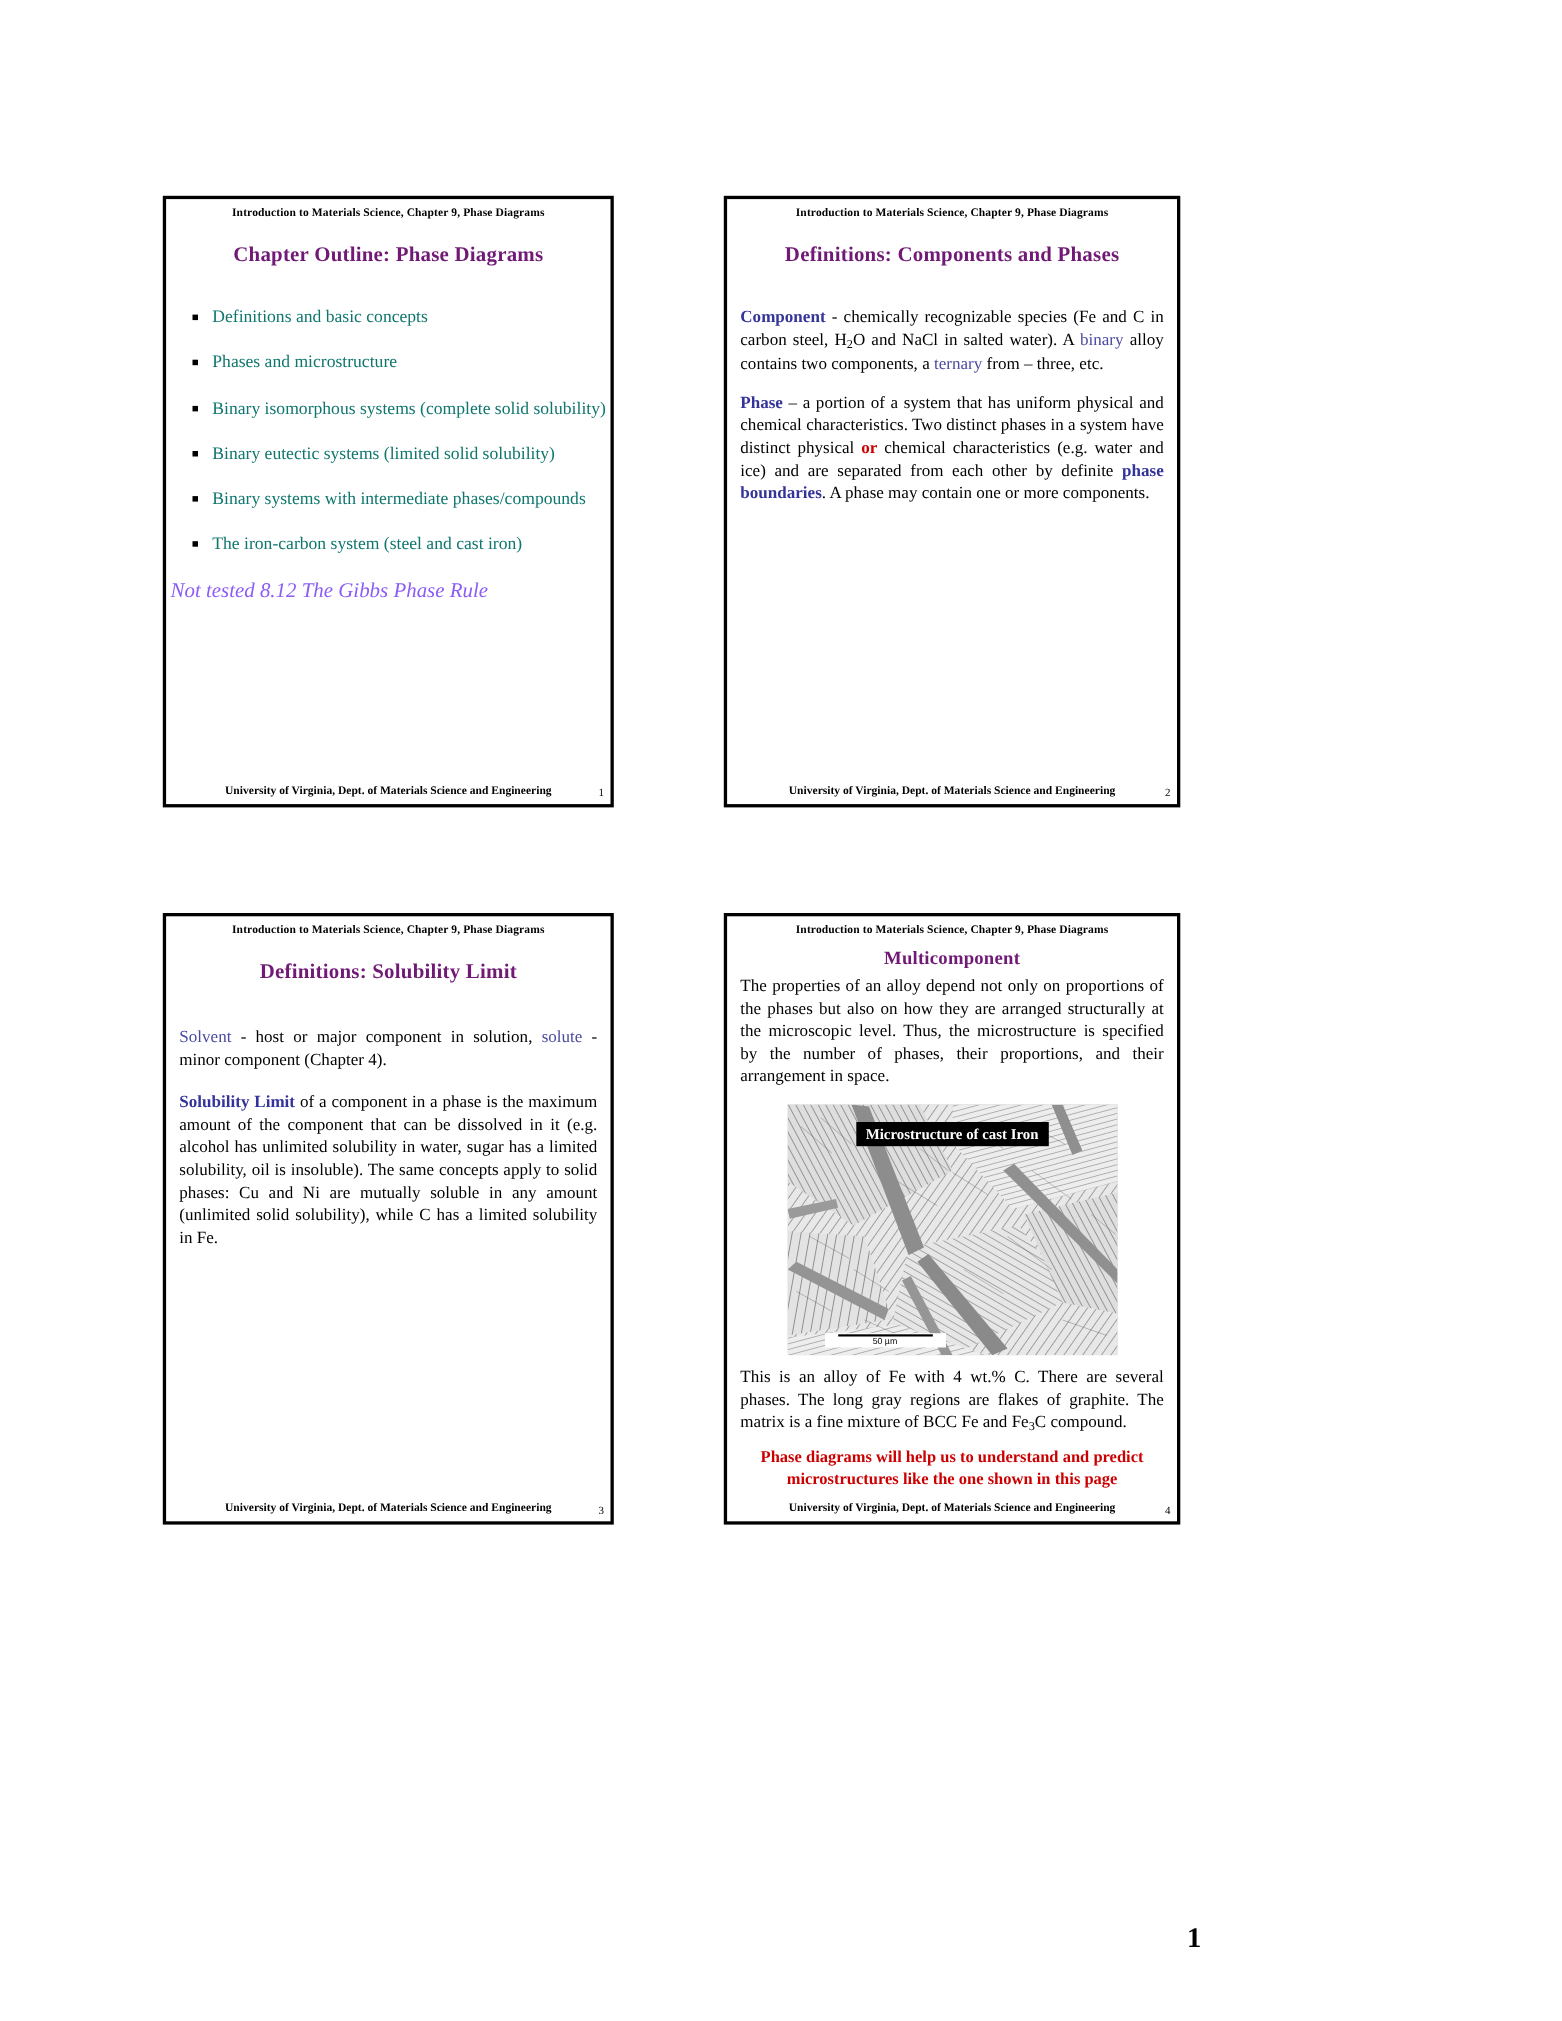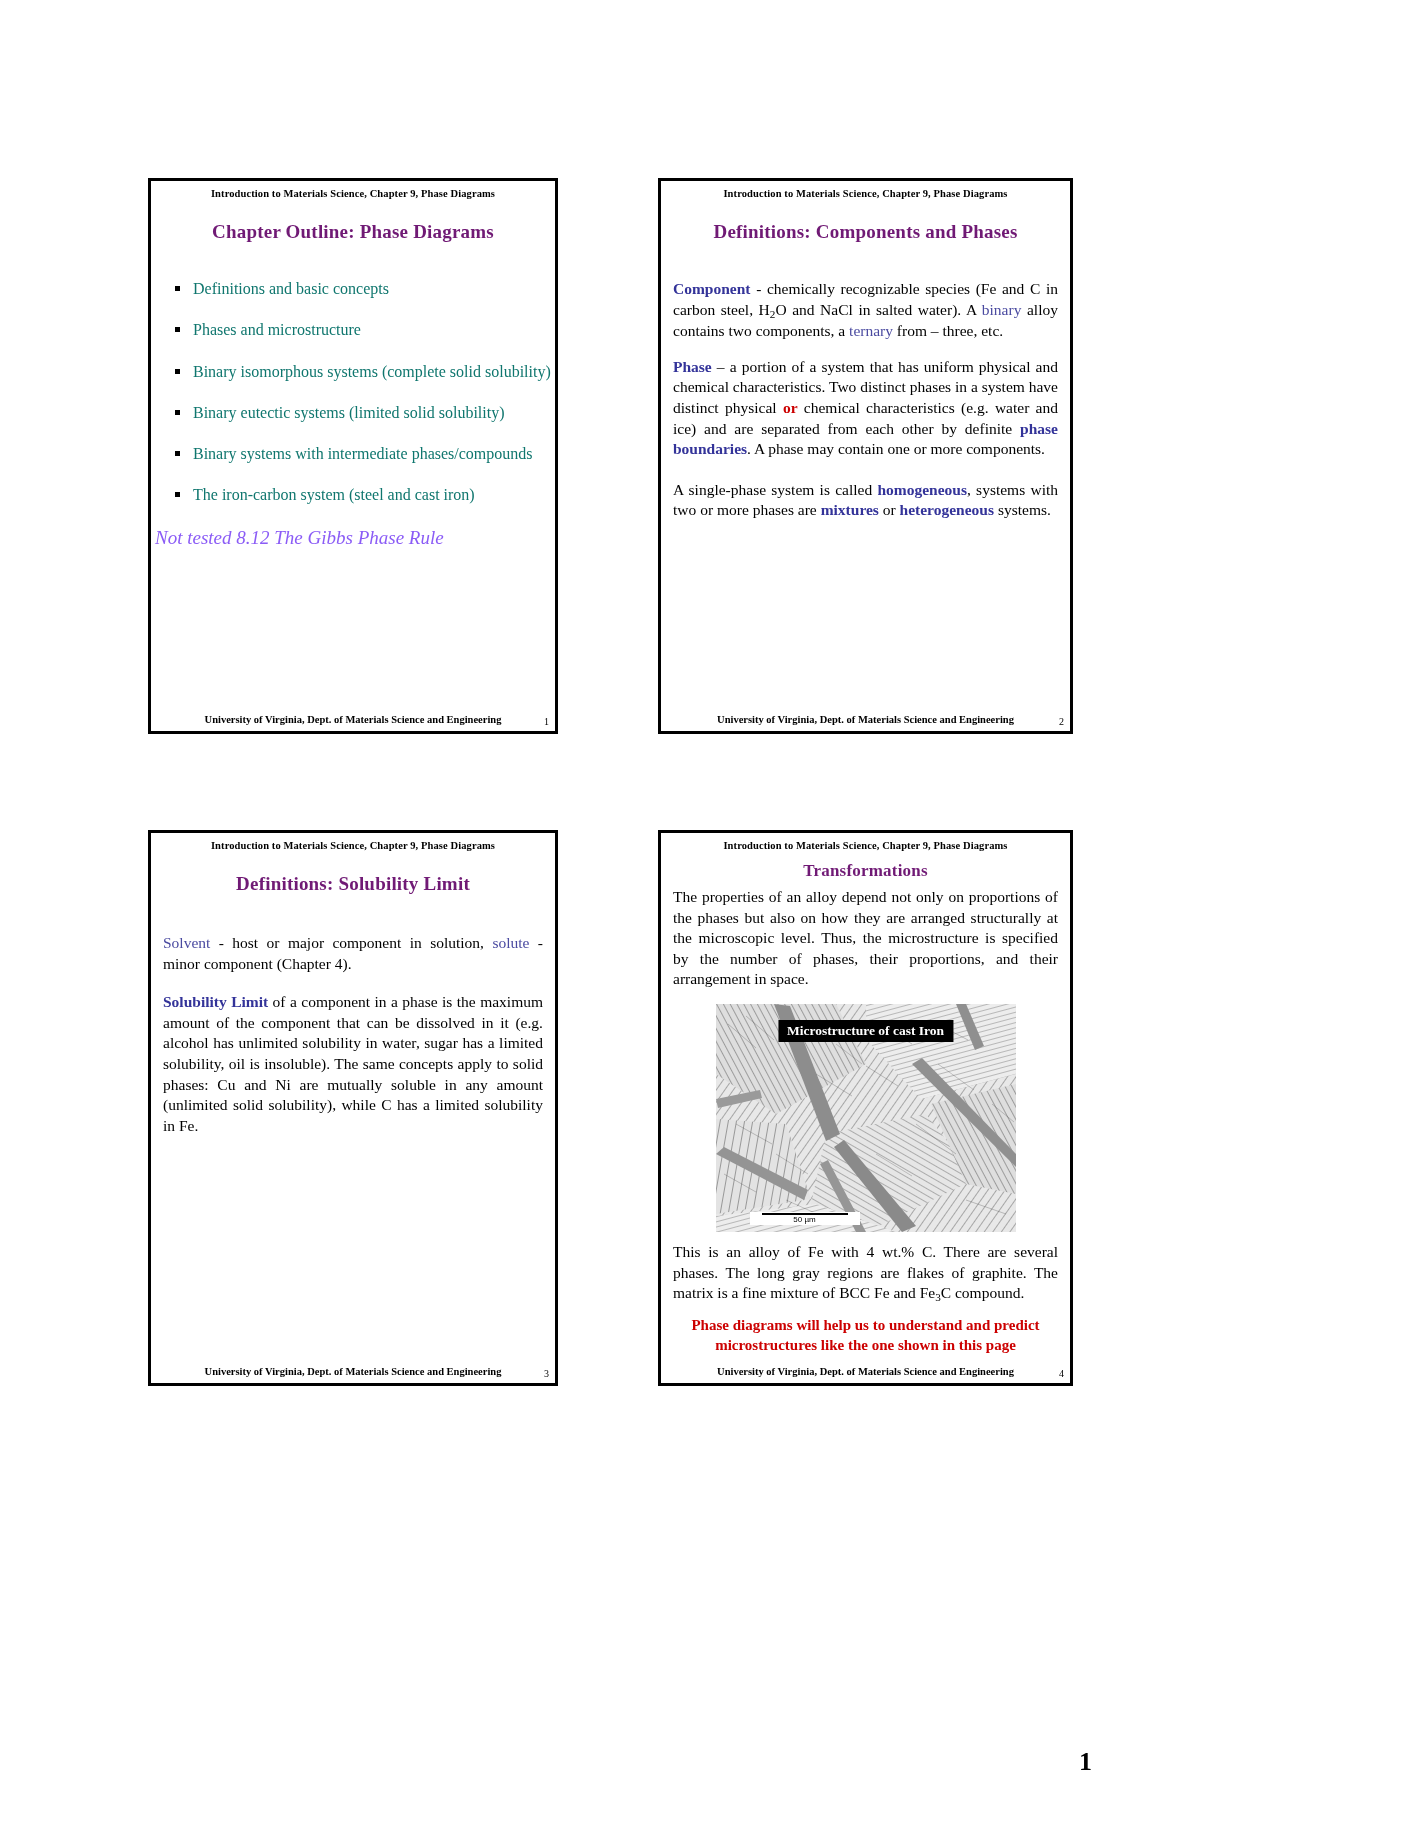--- a/index.html
+++ b/index.html
@@ -228,23 +228,20 @@
 
       <div style="padding: 36px 12px 0 12px;">
         <p class="body-text">
           <span class="kw-blue">Component</span><span> - chemically recognizable species (Fe and C in carbon steel, H</span><sub>2</sub><span>O and NaCl in salted water).  A </span><span class="kw-plain-blue">binary</span><span> alloy contains two components, a </span><span class="kw-plain-blue">ternary</span><span> from – three, etc.</span>
         </p>
 
         <p class="body-text">
           <span class="kw-blue">Phase</span><span> – a portion of a system that has uniform physical and chemical characteristics.  Two distinct phases in a system have distinct physical </span><span class="kw-red">or</span><span> chemical characteristics (e.g. water and ice) and are separated from each other by definite </span><span class="kw-blue">phase boundaries</span><span>. A phase may contain one or more components.</span>
         </p>
 
-        <p class="body-text" style="margin-top:20px;">
-          <span>A single-phase system is called </span><span class="kw-blue">homogeneous</span><span>, systems with two or more phases are </span><span class="kw-blue">mixtures</span><span> or </span><span class="kw-blue">heterogeneous</span><span> systems.</span>
-        </p>
       </div>
 
       <div class="slide-footer">University of Virginia, Dept. of Materials Science and Engineering</div>
       <div class="slide-number">2</div>
     </div>
   </div>
 
   <div class="slide" style="left:148px; top:830px; width:410px; height:556px;">
     <div class="slide-inner">
       <div class="slide-header">Introduction to Materials Science, Chapter 9, Phase Diagrams</div>
@@ -261,21 +258,21 @@
       </div>
 
       <div class="slide-footer">University of Virginia, Dept. of Materials Science and Engineering</div>
       <div class="slide-number">3</div>
     </div>
   </div>
 
   <div class="slide" style="left:658px; top:830px; width:415px; height:556px;">
     <div class="slide-inner">
       <div class="slide-header">Introduction to Materials Science, Chapter 9, Phase Diagrams</div>
-      <div class="slide-title" style="margin-top:10px; font-size:17px;">Transformations</div>
+      <div class="slide-title" style="margin-top:10px; font-size:17px;">Multicomponent</div>
 
       <div style="padding: 6px 12px 0 12px;">
         <p class="body-text">The properties of an alloy depend not only on proportions of the phases but also on how they are arranged structurally at the microscopic level. Thus, the microstructure is specified by the number of phases, their proportions, and their arrangement in space.</p>
       </div>
 
       <div class="micro-wrap">
         <svg class="micro-canvas" viewBox="0 0 300 228" preserveAspectRatio="none">
           <defs>
             <pattern id="hatchA" width="7" height="7" patternUnits="userSpaceOnUse" patternTransform="rotate(35)">
               <rect width="7" height="7" fill="#e8e8e8"></rect>

